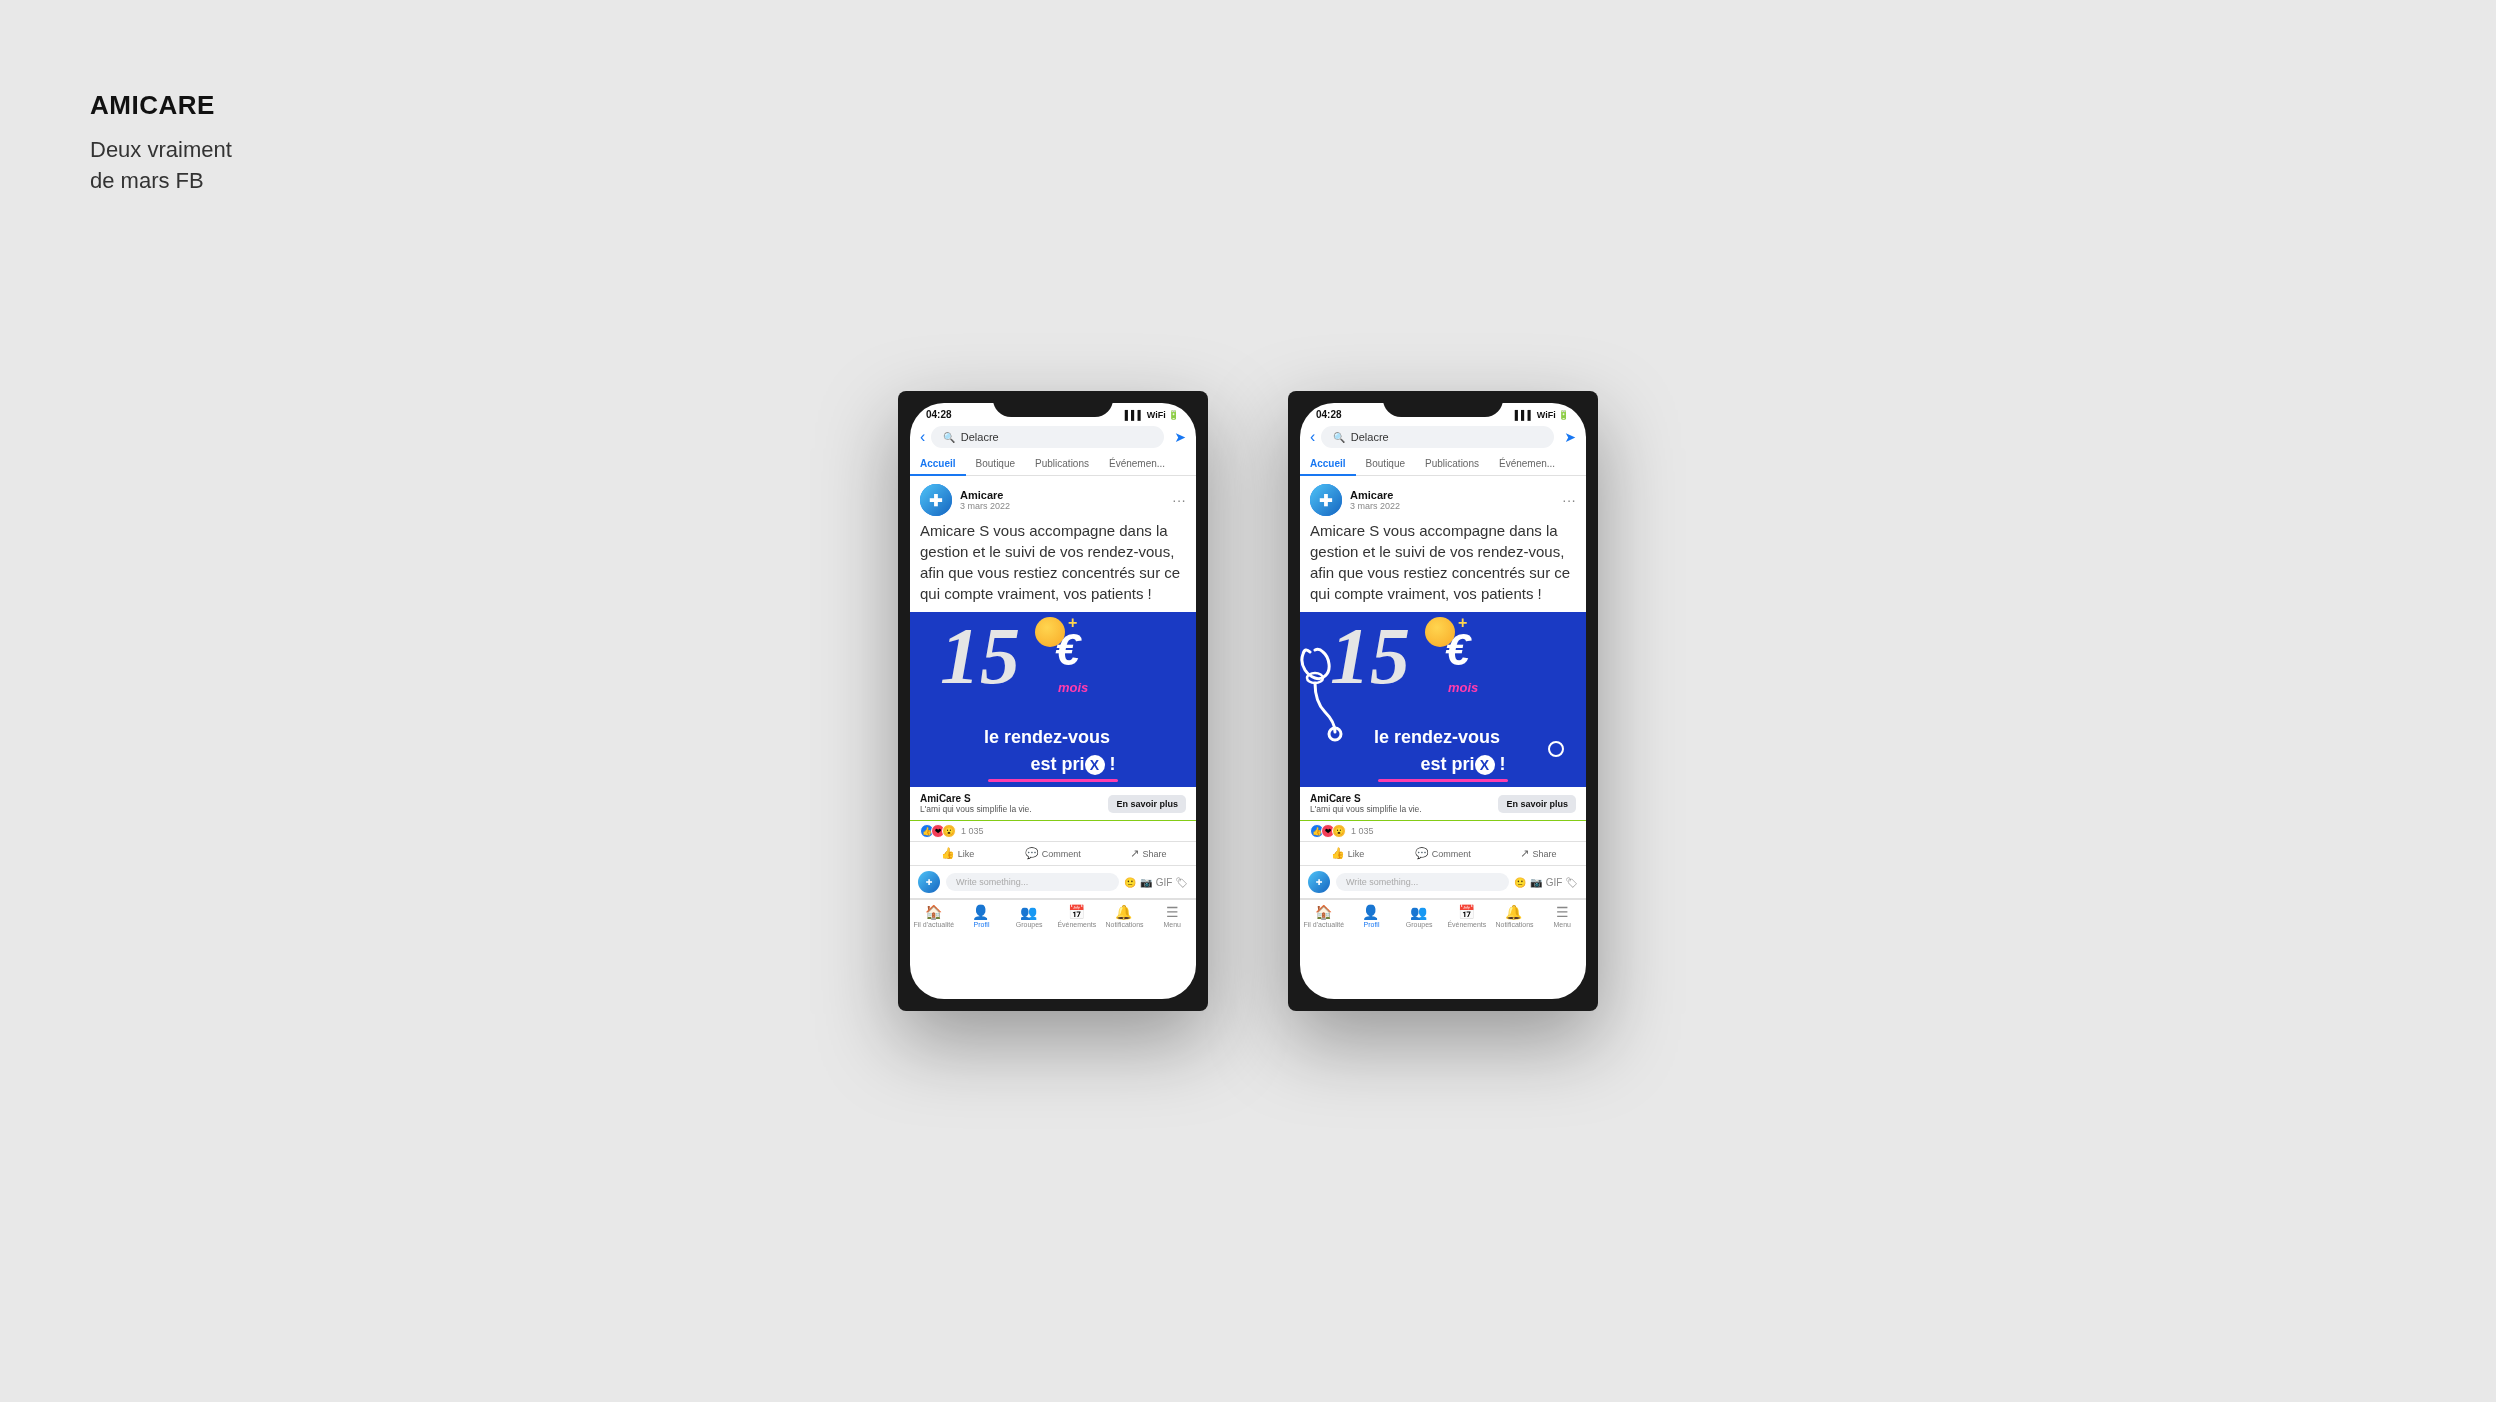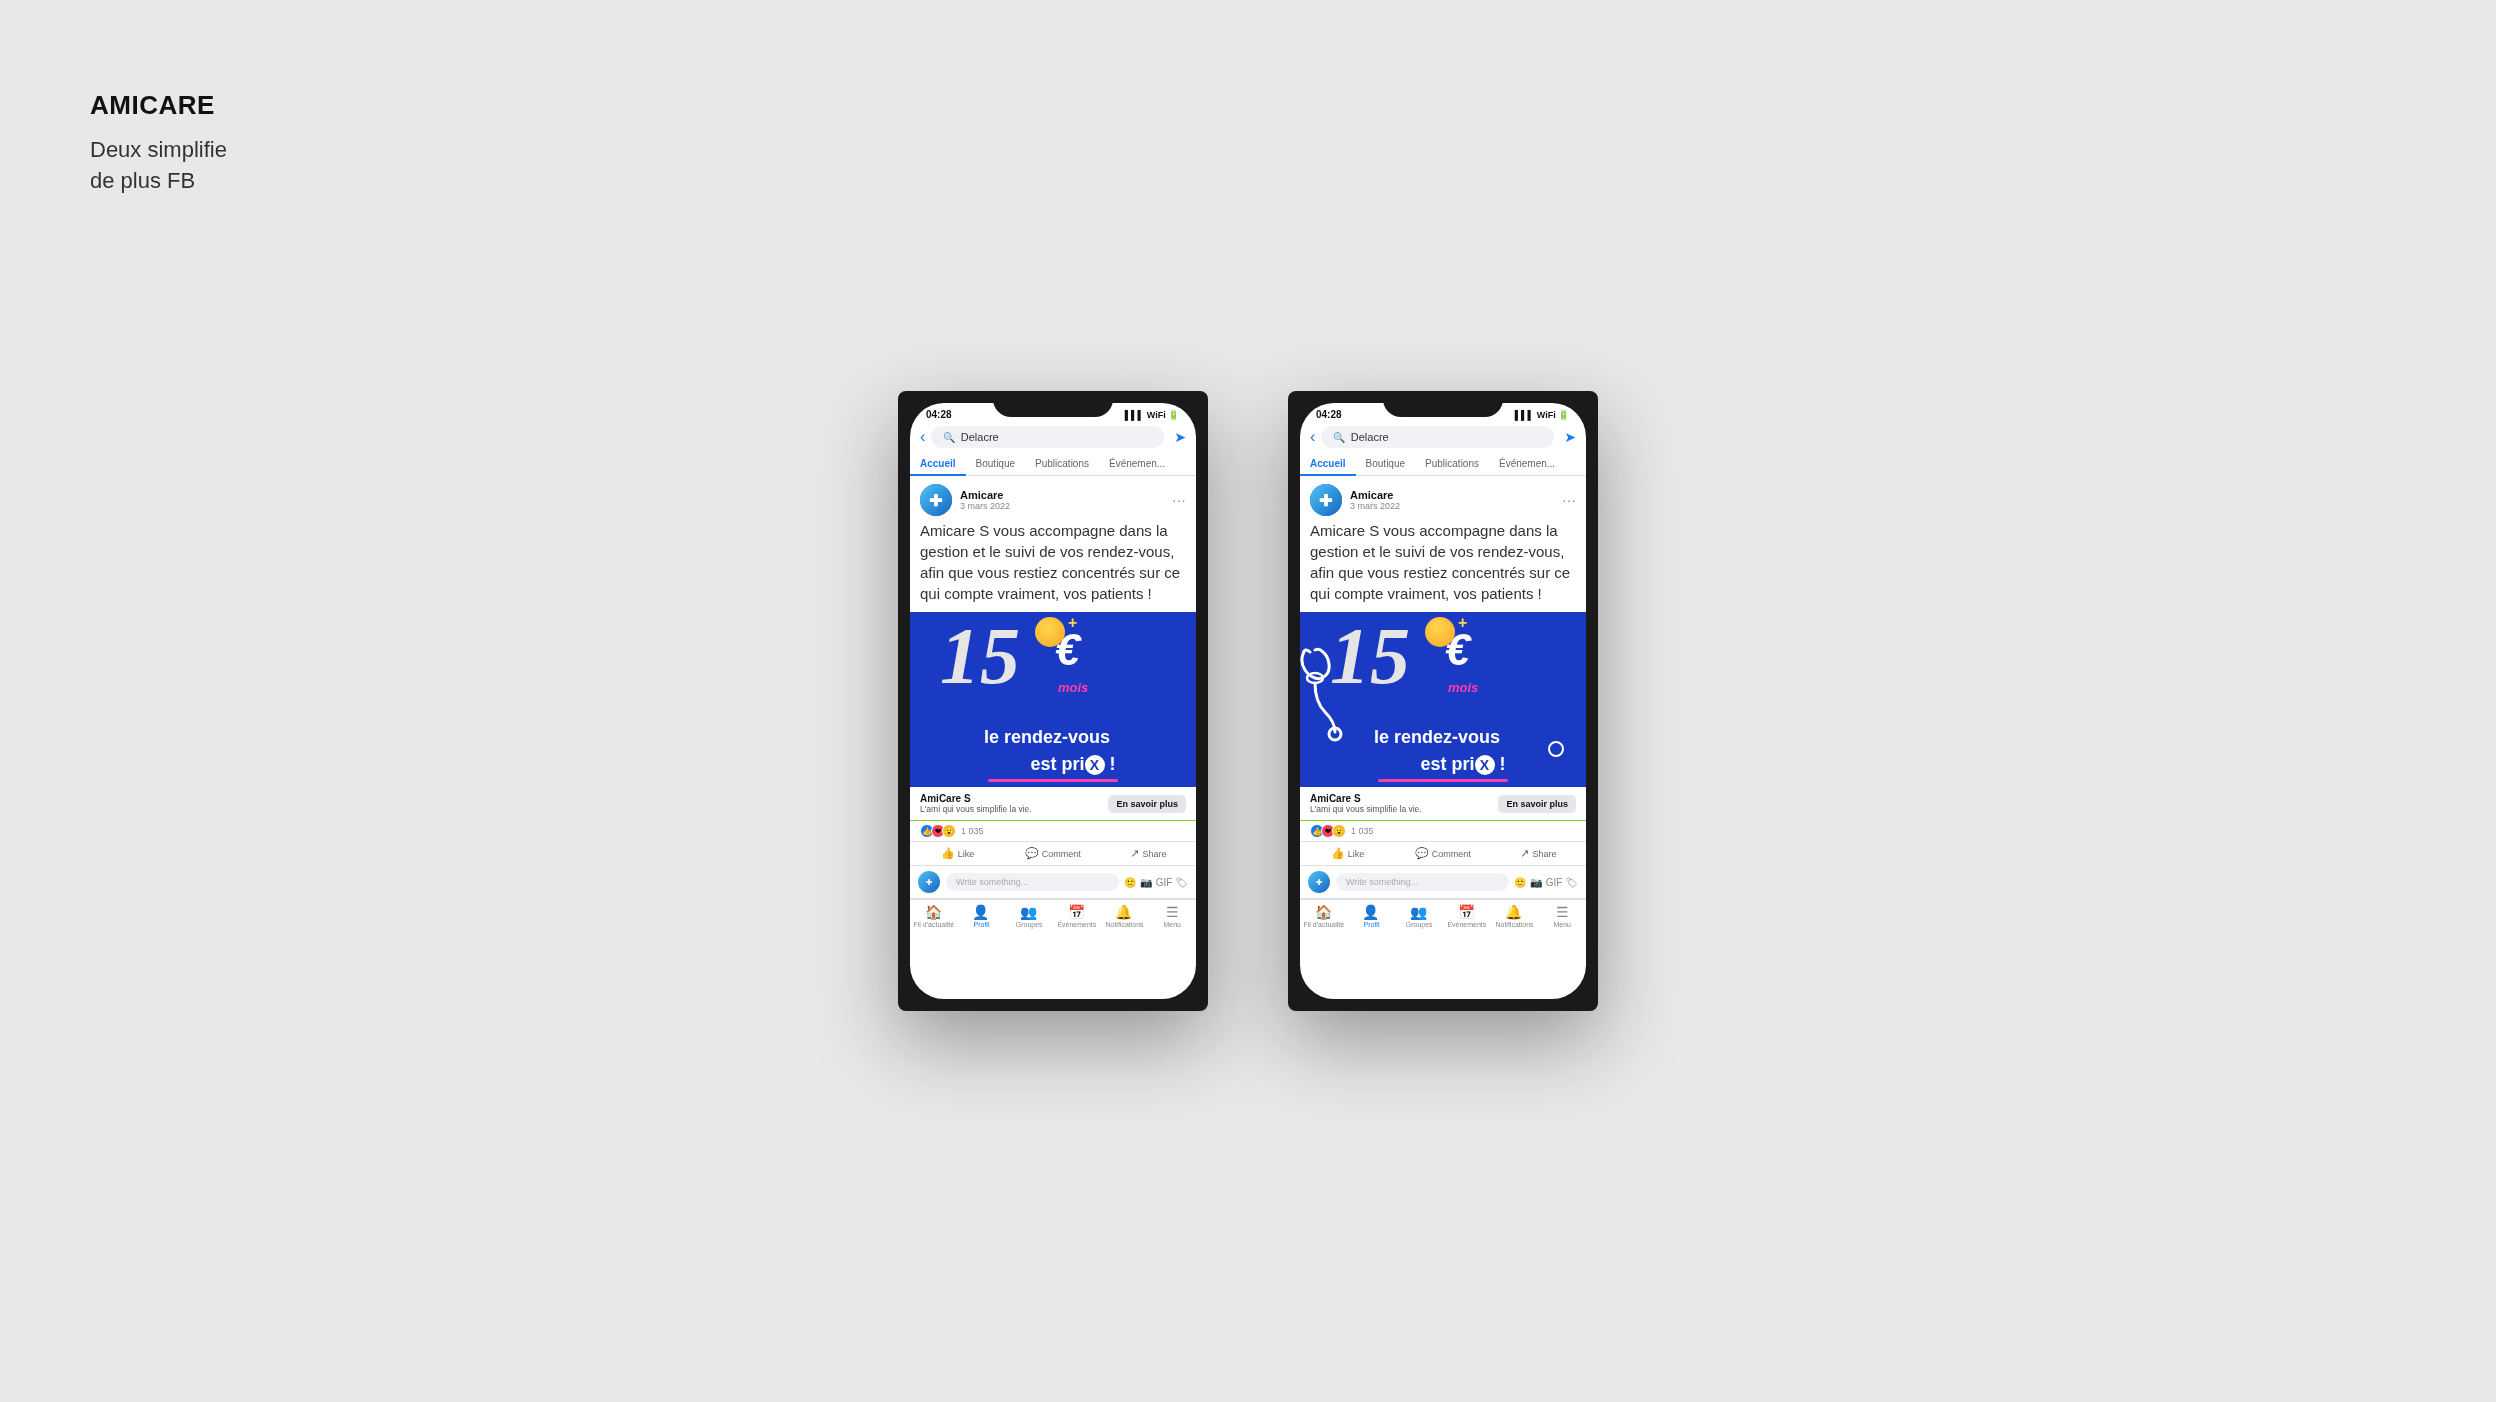--- a/index.html
+++ b/index.html
@@ -462,22 +462,22 @@
       border: 3px solid #fff;
       border-radius: 50%;
     }
   </style>
 </head>
 <body>
 
 <div class="sidebar">
   <div class="brand-name">AMICARE</div>
   <div class="subtitle">
-    <span>Deux simplifie</span><br>
-    <span>de plus FB</span>
+    <span>Deux vraiment</span><br>
+    <span>de mars FB</span>
   </div>
 </div>
 
 <div class="phones-container">
 
   <div class="phone">
     <div class="notch"></div>
     <div class="phone-screen">
 
       <div class="status-bar">

